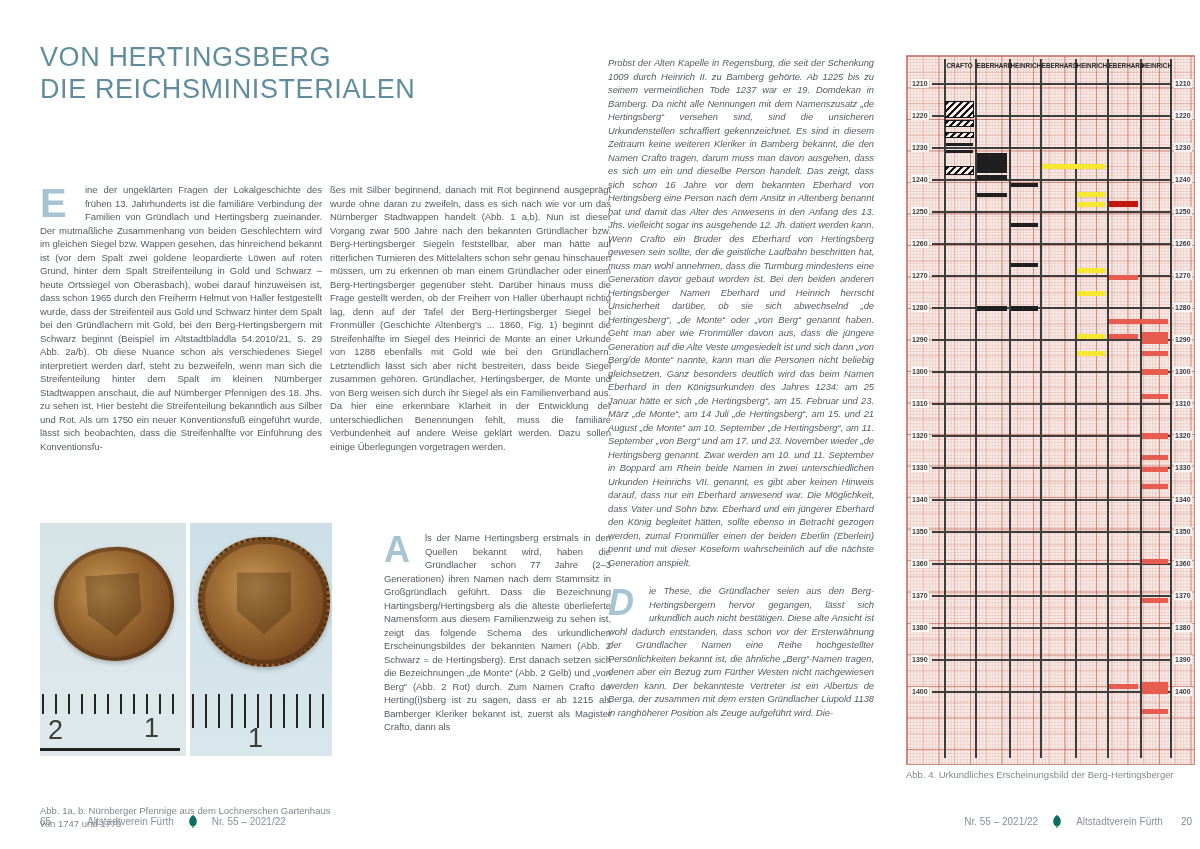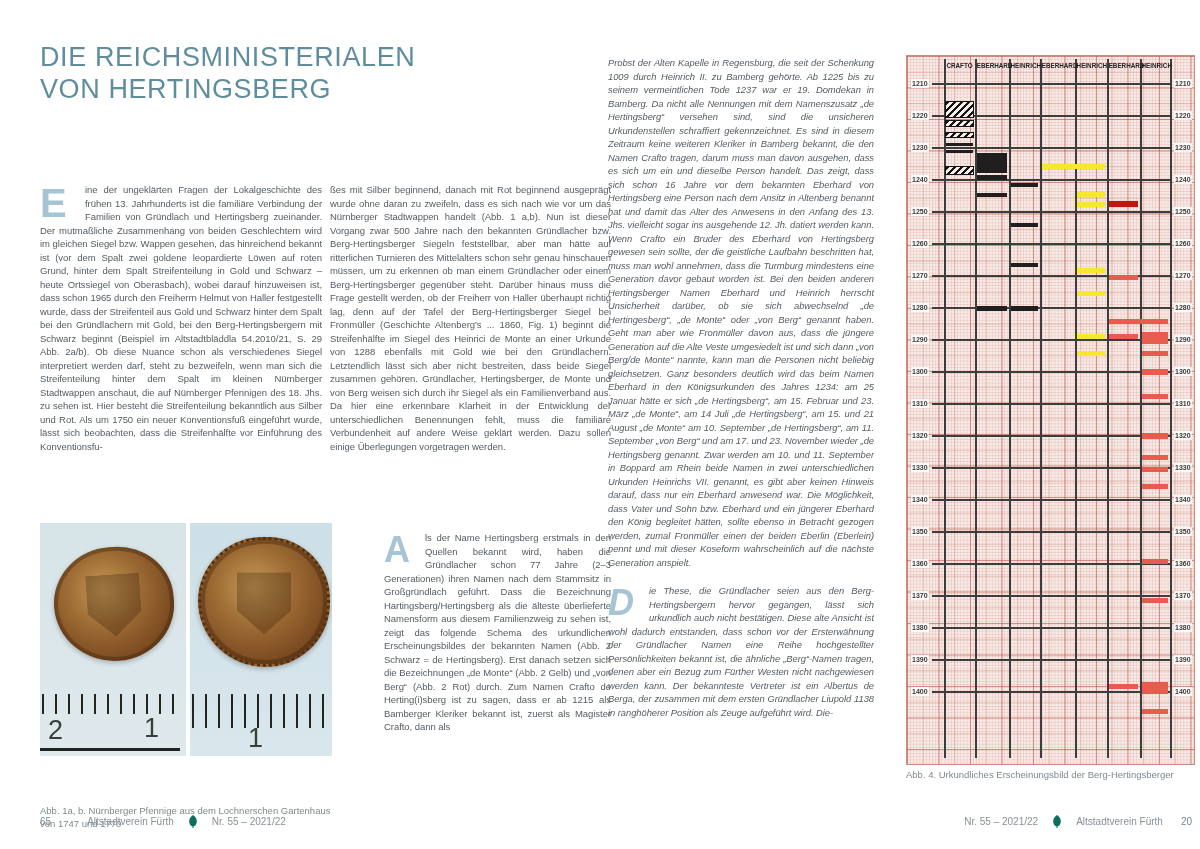--- a/index.html
+++ b/index.html
@@ -92,22 +92,22 @@
   .m-yellow{background:#f6e72f;}
   .m-red{background:#e75c4e;}
   .m-darkred{background:#c2170e;}
 </style>
 </head>
 <body>
 
 <section>
 
   <h1 class="abs title">
+    <span>VON HERTINGSBERG</span>
     <span>DIE REICHSMINISTERIALEN</span>
-    <span>VON HERTINGSBERG</span>
   </h1>
 
   <div class="abs bodycol col1">
     <span class="dropcap">E</span><span>ine der ungeklärten Fragen der Lokalgeschichte des frühen 13. Jahrhunderts ist die familiäre Verbindung der Familien von Gründlach und Hertingsberg zueinander. Der mutmaßliche Zusammenhang von beiden Geschlechtern wird im gleichen Siegel bzw. Wappen gesehen, das hinreichend bekannt ist (vor dem Spalt zwei goldene leopardierte Löwen auf roten Grund, hinter dem Spalt Streifenteilung in Gold und Schwarz – heute Ortssiegel von Oberasbach), wobei darauf hinzuweisen ist, dass schon 1965 durch den Freiherrn Helmut von Haller festgestellt wurde, dass der Streifenteil aus Gold und Schwarz hinter dem Spalt bei den Gründlachern mit Gold, bei den Berg-Hertingsbergern mit Schwarz beginnt (Beispiel im Altstadtbläddla 54.2010/21, S. 29 Abb. 2a/b). Ob diese Nuance schon als verschiedenes Siegel interpretiert werden darf, steht zu bezweifeln, wenn man sich die Streifenteilung hinter dem Spalt im kleinen Nürnberger Stadtwappen anschaut, die auf Nürnberger Pfennigen des 18. Jhs. zu sehen ist. Hier besteht die Streifenteilung bekanntlich aus Silber und Rot. Als um 1750 ein neuer Konventionsfuß eingeführt wurde, lässt sich beobachten, dass die Streifenhälfte vor Einführung des Konventionsfu-</span>
   </div>
 
   <div class="abs bodycol col2a">
     <span>ßes mit Silber beginnend, danach mit Rot beginnend ausgeprägt wurde ohne daran zu zweifeln, dass es sich nach wie vor um das Nürnberger Stadtwappen handelt (Abb. 1 a,b). Nun ist dieser Vorgang zwar 500 Jahre nach den bekannten Gründlacher bzw. Berg-Hertingsberger Siegeln feststellbar, aber man hätte auf ritterlichen Turnieren des Mittelalters schon sehr genau hinschauen müssen, um zu erkennen ob man einem Gründlacher oder einem Berg-Hertingsberger gegenüber steht. Darüber hinaus muss die Frage gestellt werden, ob der Freiherr von Haller überhaupt richtig lag, denn auf der Tafel der Berg-Hertingsberger Siegel bei Fronmüller (Geschichte Altenberg's ... 1860, Fig. 1) beginnt die Streifenhälfte im Siegel des Heinrici de Monte an einer Urkunde von 1288 ebenfalls mit Gold wie bei den Gründlachern. Letztendlich lässt sich aber nicht bestreiten, dass beide Siegel zusammen gehören. Gründlacher, Hertingsberger, de Monte und von Berg weisen sich durch ihr Siegel als ein Familienverband aus. Da hier eine erkennbare Klarheit in der Entwicklung der unterschiedlichen Benennungen fehlt, muss die familiäre Verbundenheit auf andere Weise geklärt werden. Dazu sollen einige Überlegungen vorgetragen werden.</span>
   </div>
 

